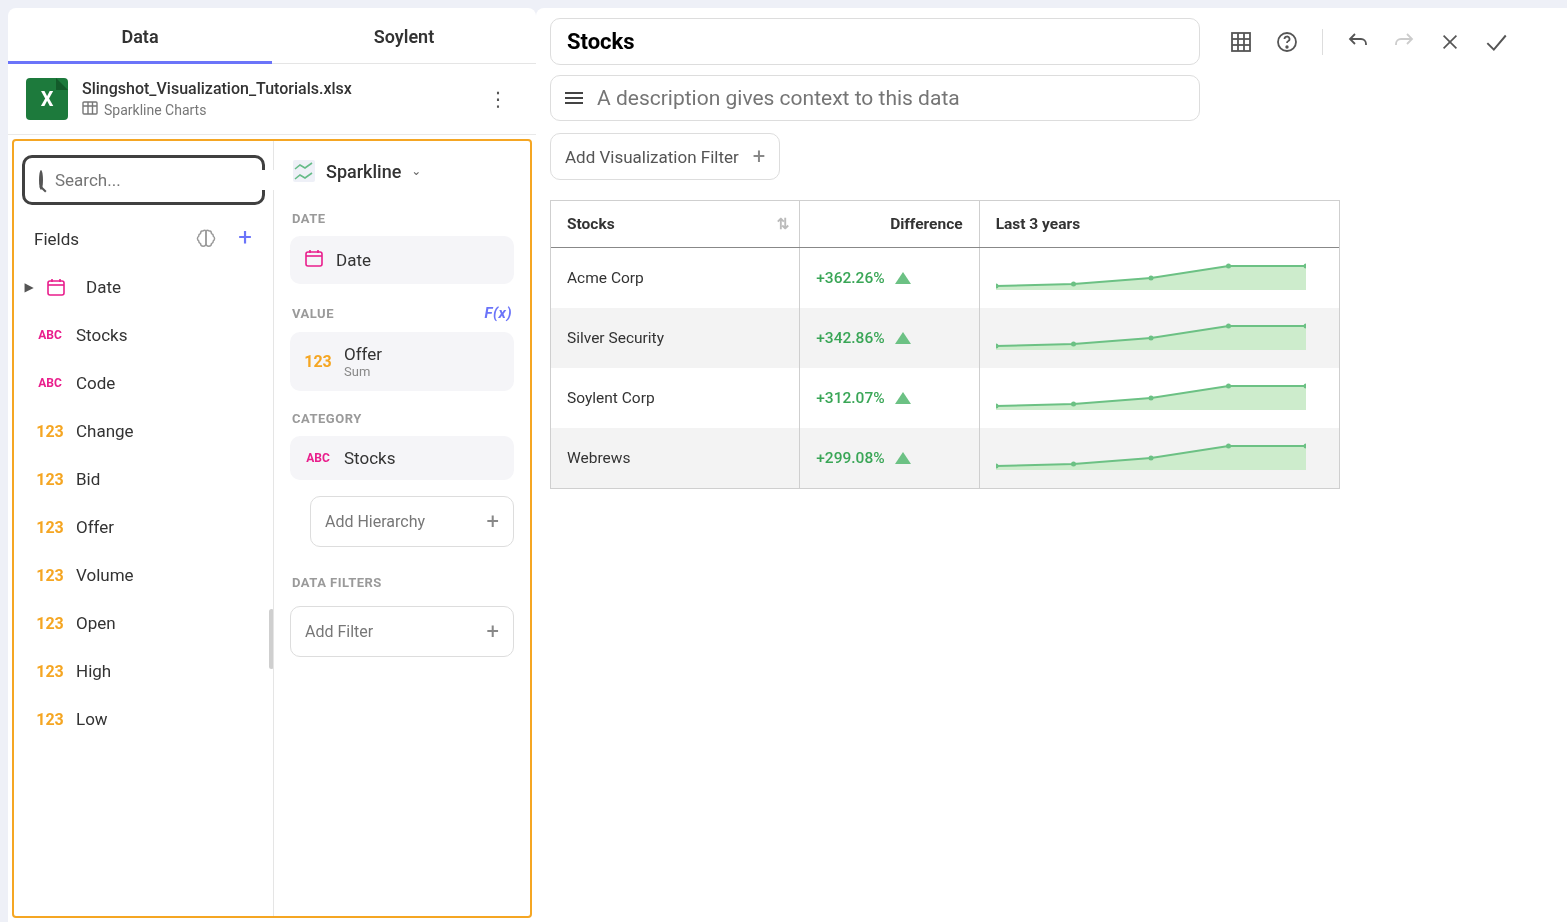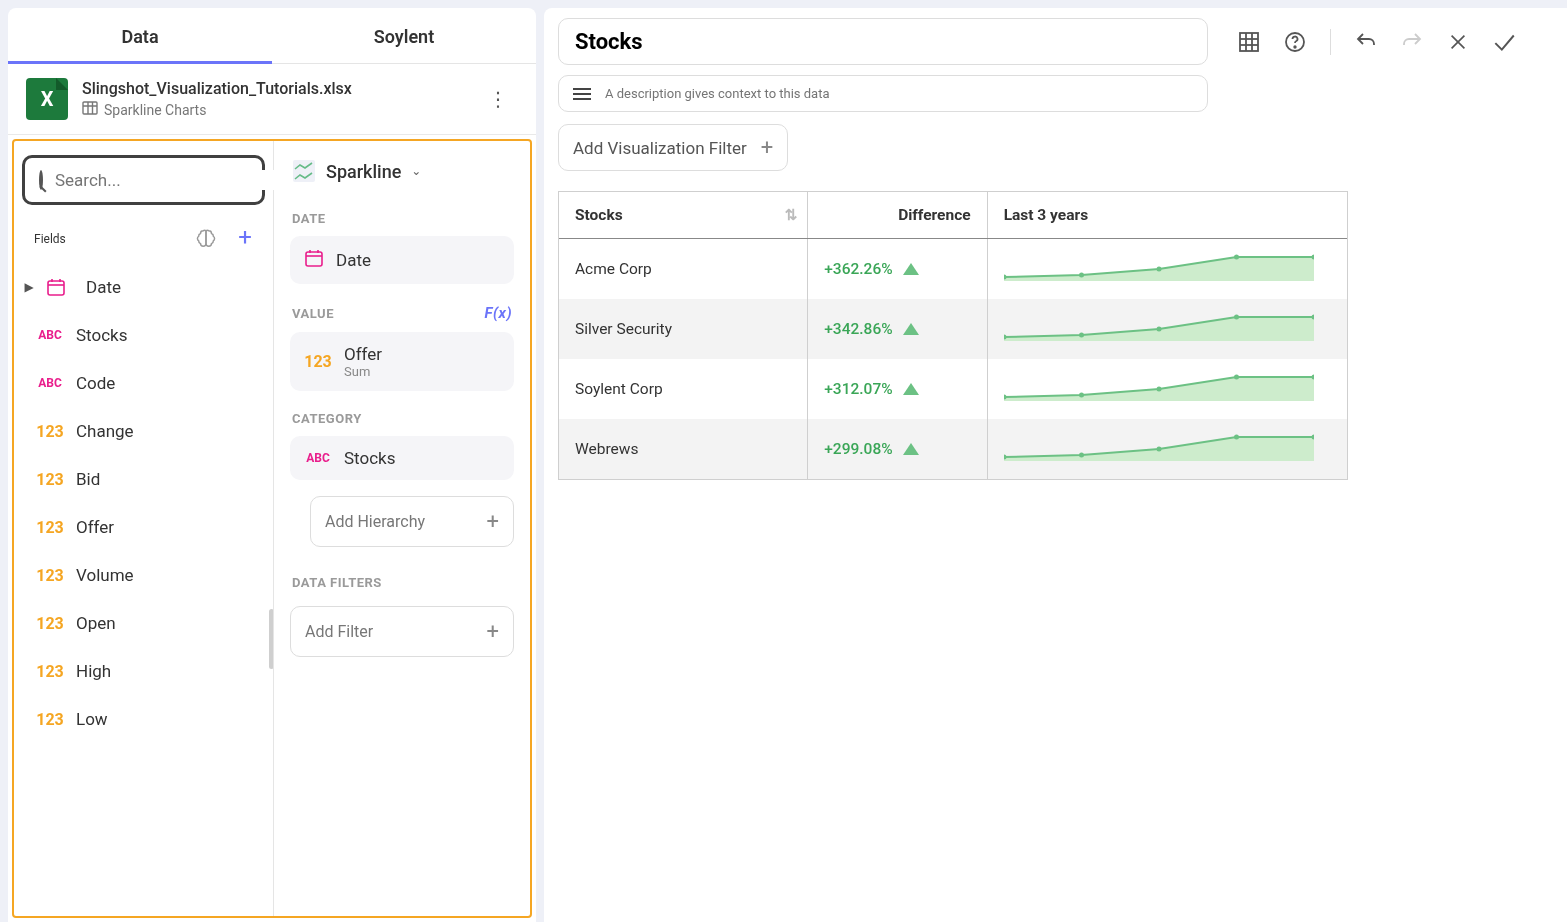--- a/index.html
+++ b/index.html
@@ -1,17 +1,17 @@
 <!DOCTYPE html>
 <html><head>
 <meta charset="utf-8">
 <style>
   * { box-sizing: border-box; margin: 0; padding: 0; font-family: -apple-system, BlinkMacSystemFont, "Segoe UI", Roboto, Helvetica, Arial, sans-serif; }
   body { background: #eef0f7; width: 1567px; height: 922px; overflow: hidden; color: #333; }
-  .app { display: flex; height: 100%; padding: 8px 0 0 8px; gap: 8px; }
+  .app { display: flex; height: 100%; padding: 8px 0 0 8px; gap: 0; }
   .left-panel { width: 528px; background: #fff; border-radius: 8px 8px 0 0; display: flex; flex-direction: column; overflow: hidden; }
   .right-panel { flex: 1; background: #fff; border-radius: 8px 0 0 0; display: flex; flex-direction: column; padding: 10px 14px; }
 
   
   .tabs { display: flex; border-bottom: 1px solid #e5e5e5; }
   .tab { flex: 1; text-align: center; padding: 18px 0 16px; font-size: 18px; font-weight: 600; color: #333; cursor: pointer; position: relative; }
   .tab.active::after { content:""; position:absolute; left:0; right:0; bottom:-1px; height:3px; background:#6b74f9; }
 
   
   .ds-bar { display: flex; align-items: center; padding: 14px 18px; gap: 14px; border-bottom: 1px solid #e9e9e9; }
@@ -30,21 +30,21 @@
   .config-pane { flex:1; padding: 12px 16px; overflow-y:auto; }
   .fields-pane .scroll { position:relative; }
   .fields-pane .scroll::after { content:""; position:absolute; right:-1px; top:350px; width:5px; height:60px; background:#cfcfcf; border-radius:3px; }
 
   .search-box { margin: 14px 8px; border:3px solid #404040; border-radius:10px; display:flex; align-items:center; padding:12px 14px; gap:12px; }
   .search-box input { border:none; outline:none; font-size:17px; flex:1; }
   .magnifier { width:20px; height:20px; border:2px solid #555; border-radius:50%; position:relative; }
   .magnifier::after { content:""; position:absolute; width:8px; height:2px; background:#555; transform: rotate(45deg); right:-6px; bottom:-2px; }
 
   .fields-head { display:flex; align-items:center; justify-content:space-between; padding: 8px 16px 8px 20px; }
-  .fields-title { font-size:12px; color:#333; }
+  .fields-title { font-size:17px; color:#333; }
   .fields-actions { display:flex; gap:16px; align-items:center; }
   .brain-icon { width:22px; height:22px; color:#888; }
   .plus-btn { width:24px; height:24px; color:#6b74f9; font-size:24px; line-height:20px; cursor:pointer; text-align:center; }
 
   .flist { padding: 4px 0; overflow-y:auto; flex:1; }
   .fitem { display:flex; align-items:center; gap:12px; padding: 14px 16px 14px 22px; cursor:pointer; font-size:17px; }
   .fitem.has-chevron { padding-left: 10px; }
   .chev { width:10px; text-align:center; color:#555; font-size:12px; }
   .type-chip { width:28px; font-size:12px; font-weight:700; text-align:center; }
   .type-abc { color:#e91e8c; }
@@ -73,21 +73,21 @@
   .title-input { flex:0 0 650px; border:1px solid #ddd; border-radius:10px; padding:10px 16px; }
   .title-input input { border:none; outline:none; font-size:22px; font-weight:700; width:100%; }
   .top-icons { display:flex; align-items:center; gap:20px; margin-left: 16px; }
   .top-icons .ic { width:26px; height:26px; cursor:pointer; color:#555; display:flex; align-items:center; justify-content:center; }
   .top-icons .sep { width:1px; height:26px; background:#ddd; margin:0 2px; }
   .top-icons .disabled { color:#ccc; }
 
   .desc-row { margin-top:10px; display:flex; align-items:center; gap:14px; border:1px solid #ddd; border-radius:10px; padding:10px 14px; width: 650px; }
   .burger { display:flex; flex-direction:column; gap:3px; cursor:pointer; }
   .burger span { width:18px; height:2px; background:#444; }
-  .desc-row input { border:none; outline:none; font-size:13px; color:#777; flex:1; }
+  .desc-row input { border:none; outline:none; font-size:21px; color:#777; flex:1; }
 
   .filter-row { margin-top:12px; }
   .filter-chip { display:inline-flex; align-items:center; gap:14px; border:1px solid #ddd; border-radius:10px; padding:10px 14px; color:#555; font-size:17px; cursor:pointer; }
 
   
   .tbl-wrap { margin-top: 20px; width: 790px; border:1px solid #cfcfcf; }
   .tbl { width:100%; border-collapse:collapse; }
   .tbl th, .tbl td { border-right:1px solid #cfcfcf; padding: 14px 16px; font-size:15.5px; }
   .tbl th:last-child, .tbl td:last-child { border-right:none; }
   .tbl thead th { text-align:left; font-weight:700; color:#333; border-bottom:1px solid #888; background:#fff; position:relative; }

